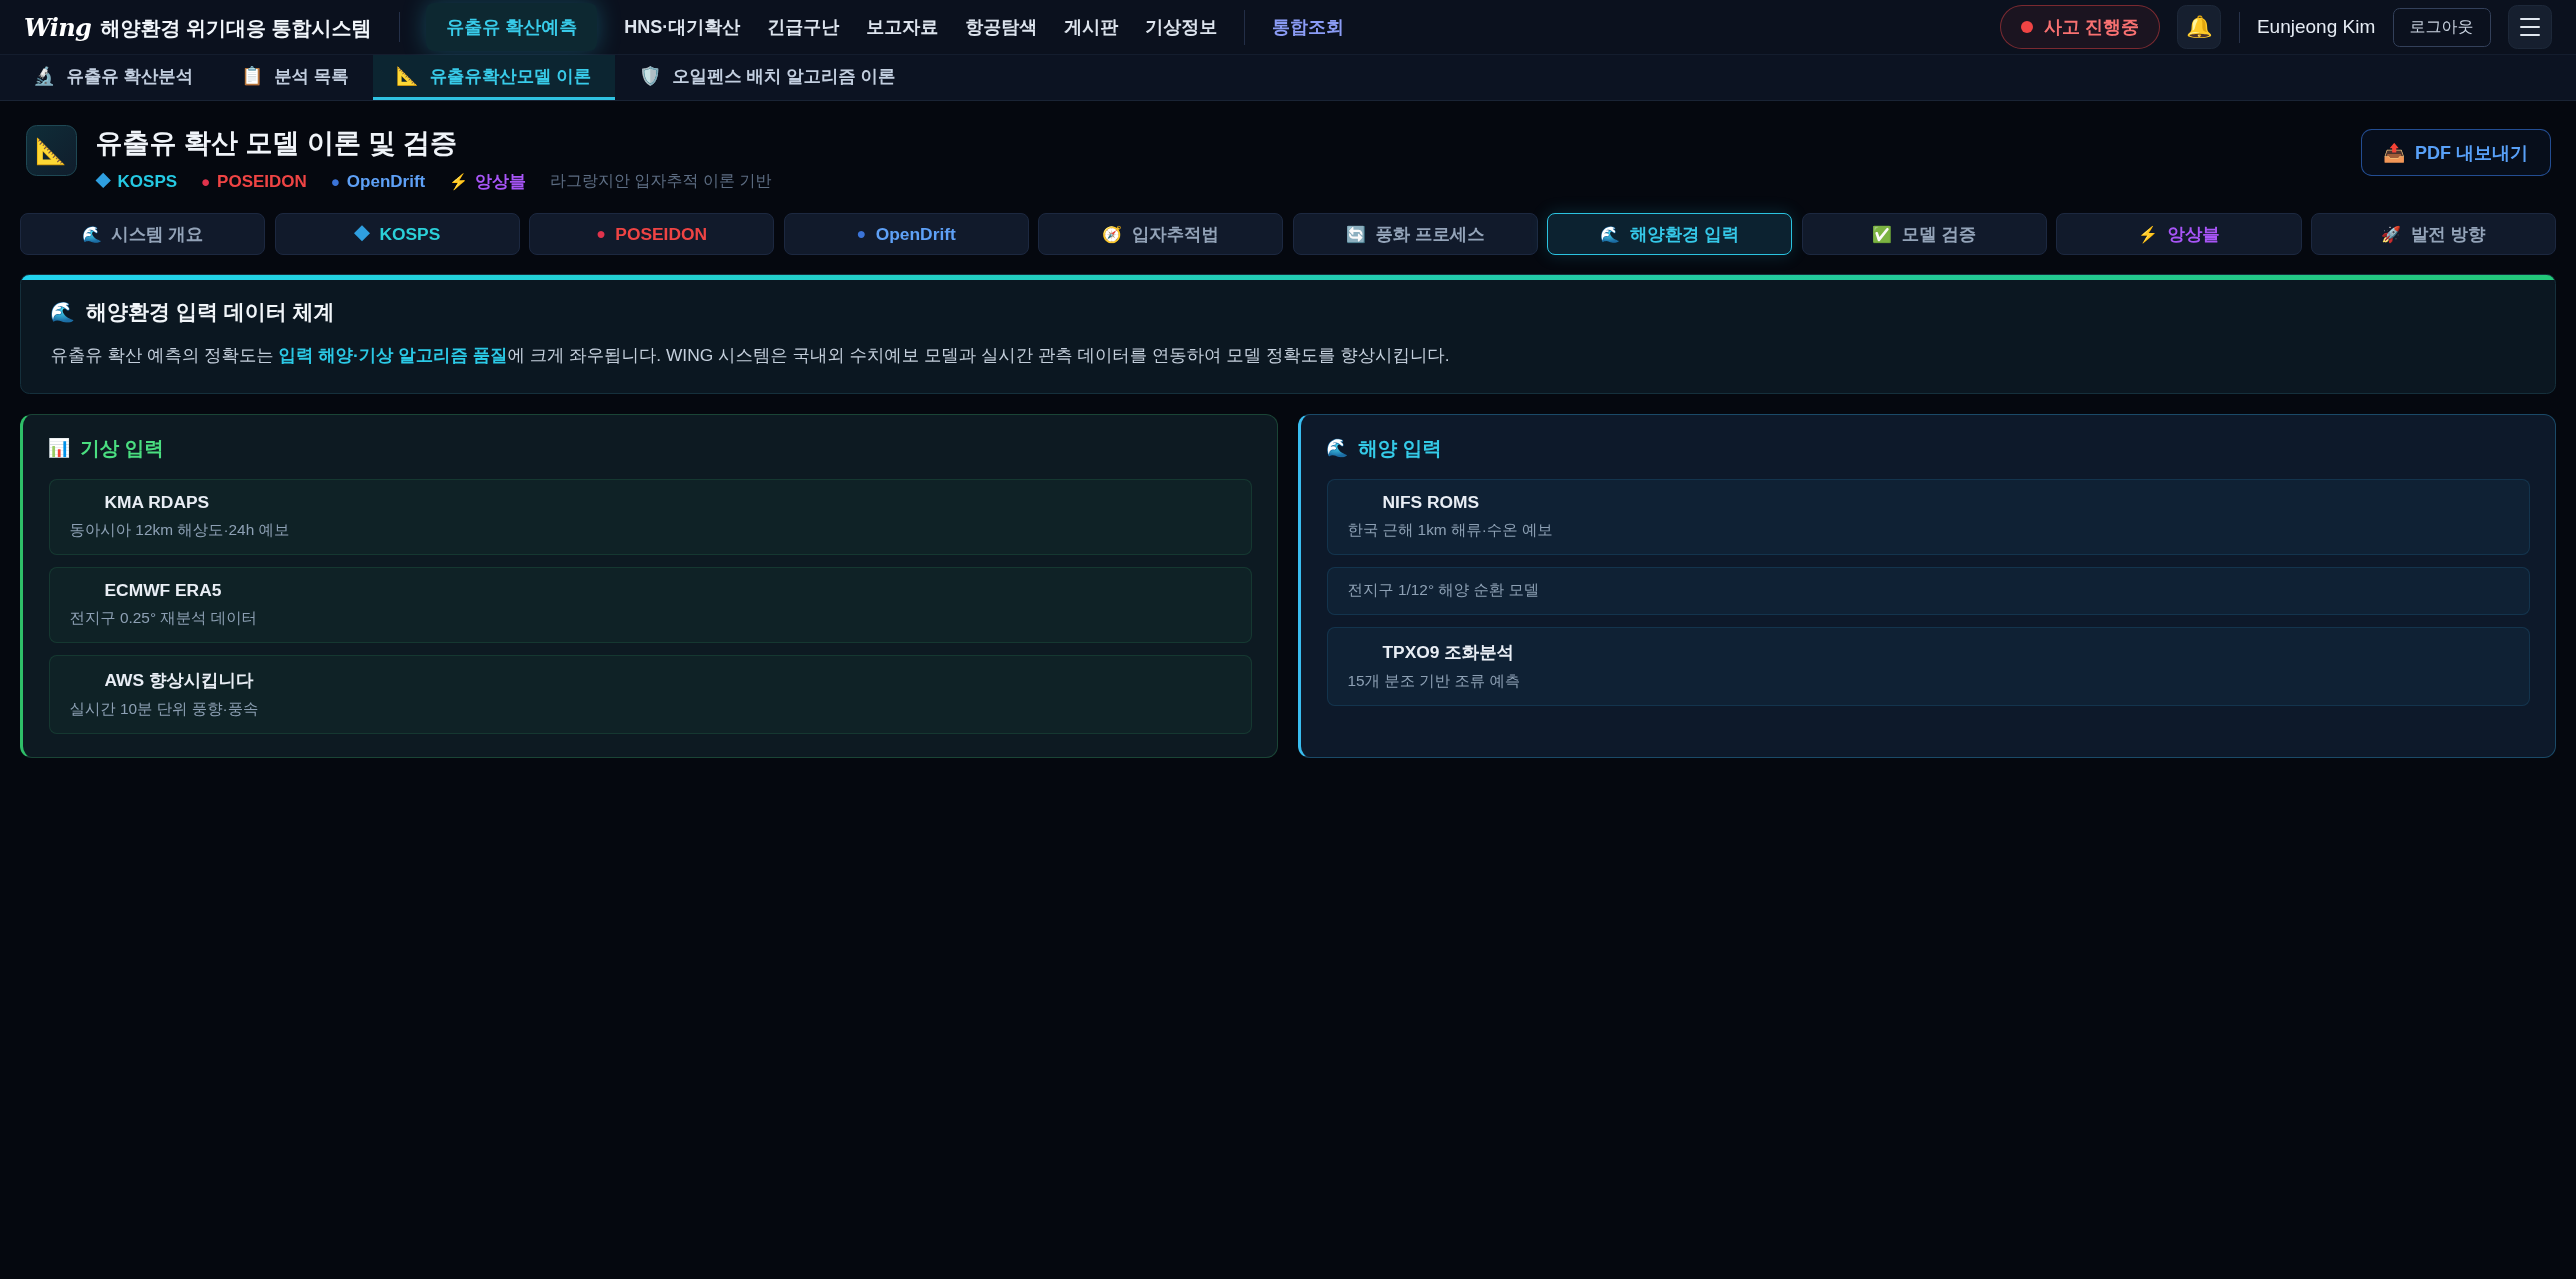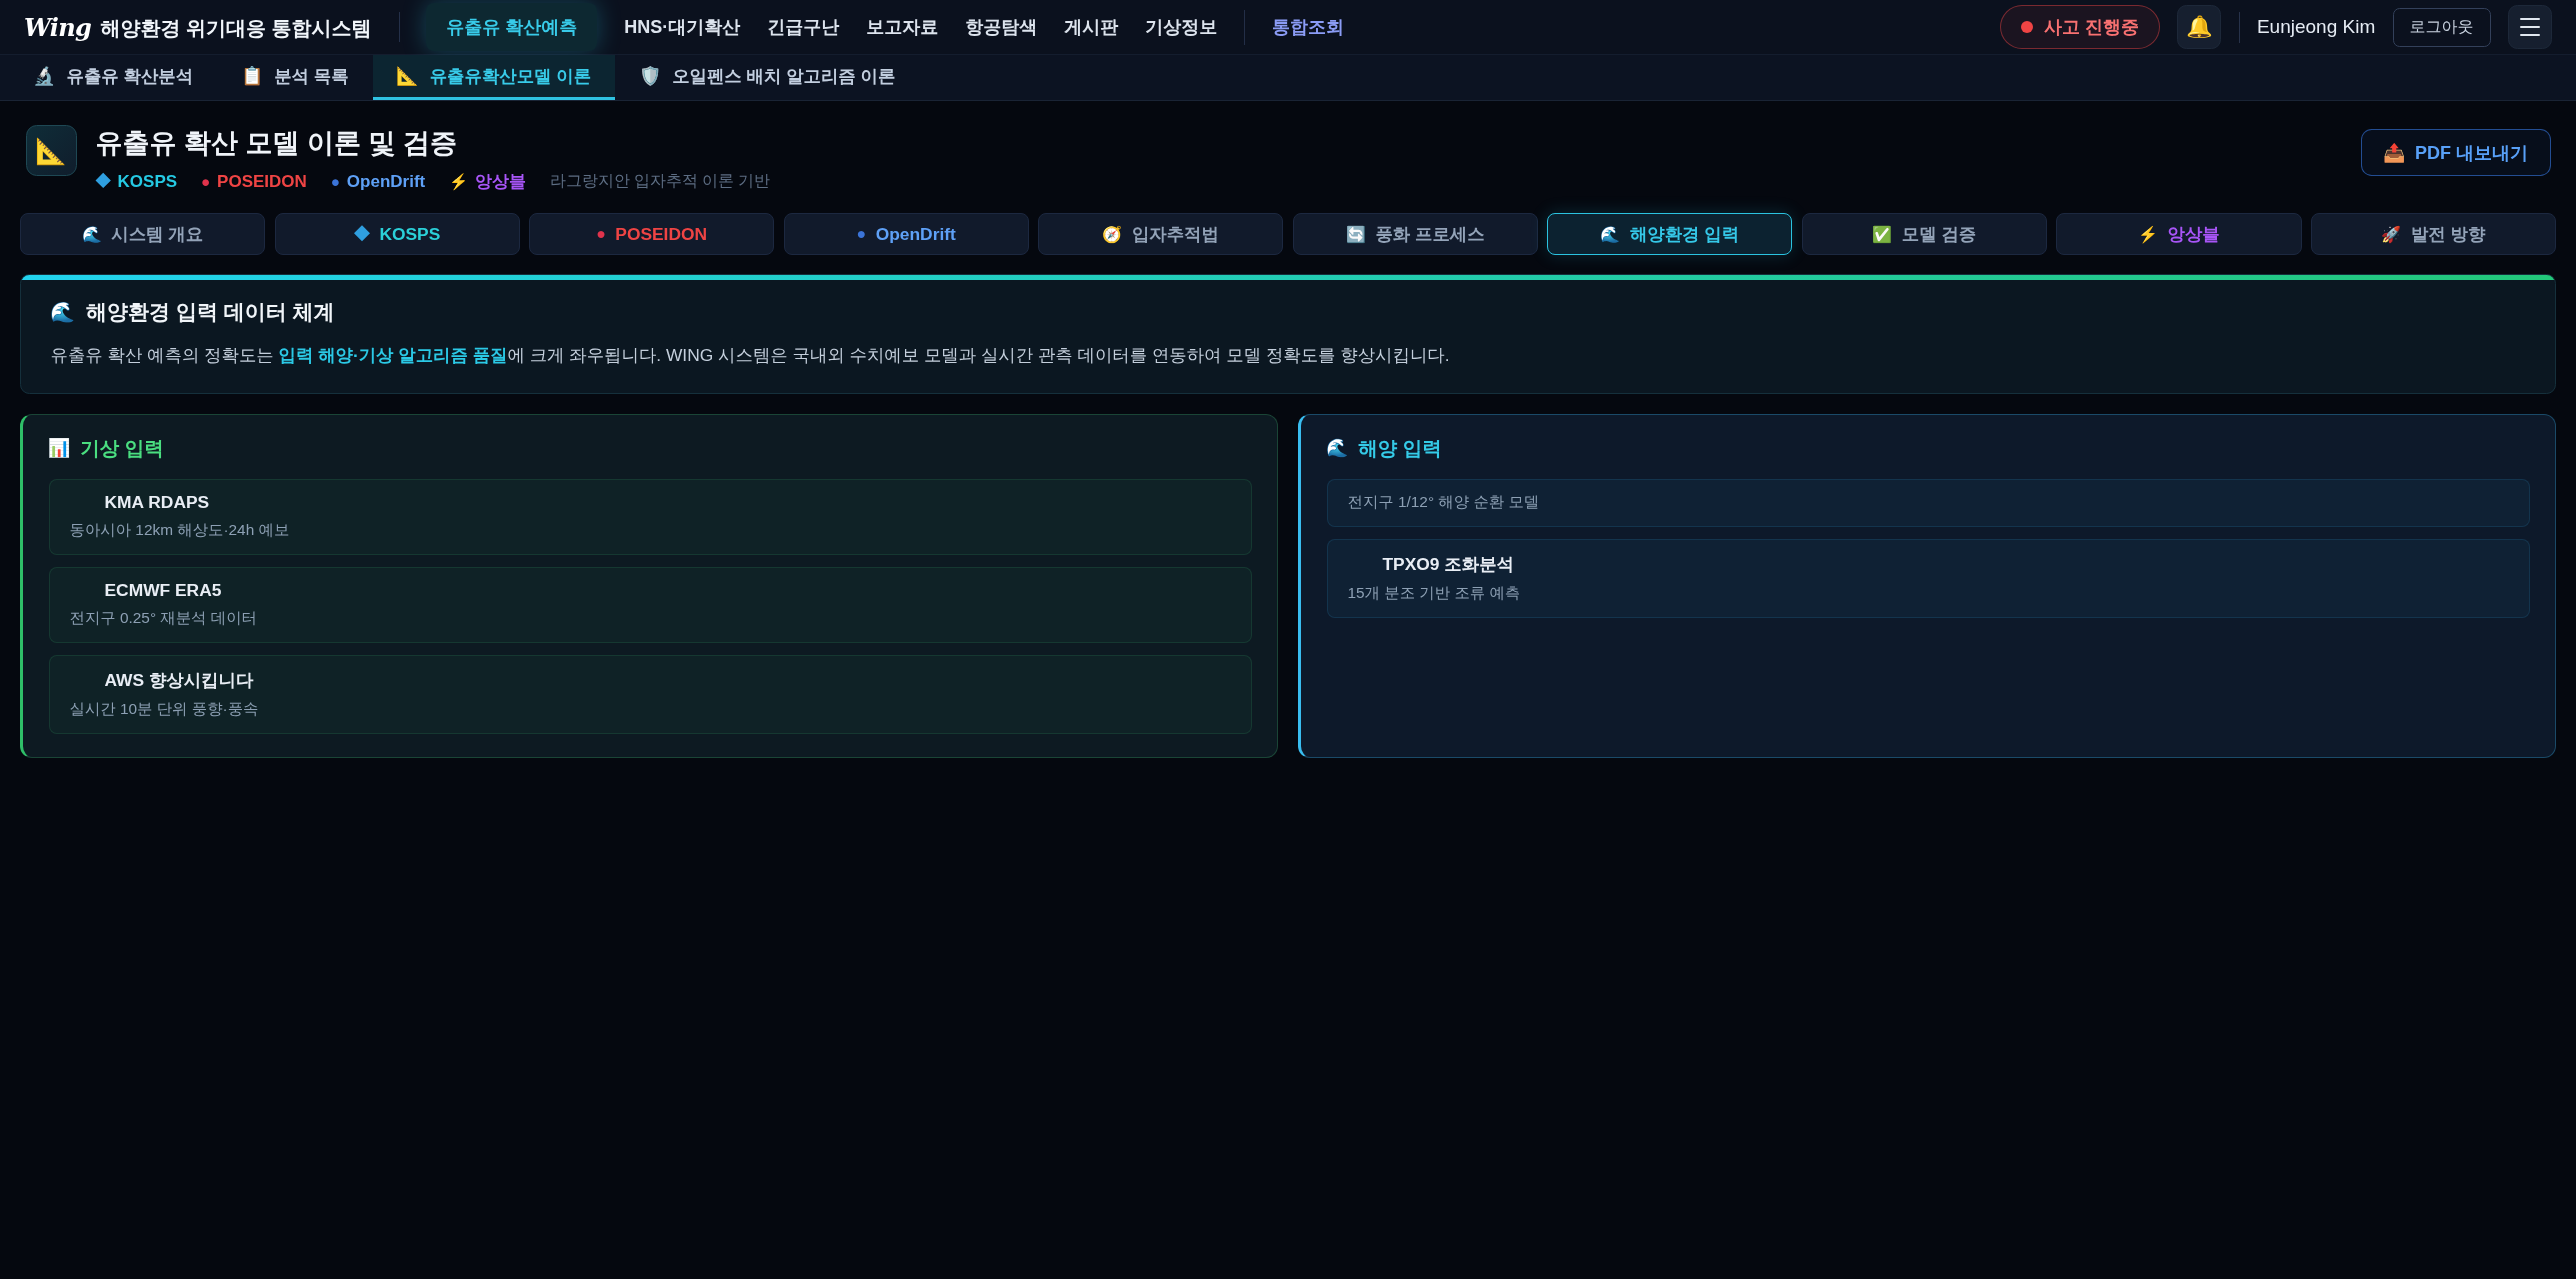--- a/index.html
+++ b/index.html
@@ -71,21 +71,21 @@
     display:flex; align-items:center; justify-content:center; font-size:25.5px;
   }
   .page-title { font-size:27px; font-weight:bold; color:#f0f4f9; margin-bottom:9.4px; }
   .badge-row { display:flex; align-items:center; gap:24px; font-size:17px; }
   .badge { display:flex; align-items:center; gap:6.7px; font-weight:bold; white-space:nowrap; }
   .badge .badge-icon { font-size:15.4px; }
   .badge.cyan { color:#25c9e3; }  .badge.cyan .badge-icon { color:#2f9fe0; }
   .badge.red { color:#ef4444; }   .badge.red .badge-icon { color:#e0334c; }
   .badge.blue { color:#5ea0f6; }  .badge.blue .badge-icon { color:#3b74d8; }
   .badge.purple { color:#a855f7; } .badge.purple .badge-icon { color:#f59e0b; }
-  .badge-note { font-size:16px; color:#5d6d83; font-weight:normal; white-space:nowrap;font-family:Liberation Serif, serif; }
+  .badge-note { font-size:16px; color:#5d6d83; font-weight:normal; white-space:nowrap; }
   .pdf-btn {
     margin-left:auto; margin-top:4px; flex:none;
     display:flex; align-items:center; gap:9.4px;
     border:1.3px solid rgba(59,130,246,.55); background:rgba(59,130,246,.05);
     color:#58a0f8; font-size:18px; font-weight:bold;
     padding:10.7px 21.5px; border-radius:10.7px; cursor:pointer;
     font-family:"Liberation Sans", sans-serif;
   }
 
   
@@ -306,20 +306,24 @@
       <div class="data-item-desc">실시간 10분 단위 풍향·풍속</div>
     </div>
   </div>
 
   <div class="data-card ocean">
     <h3 class="card-title">
       <span class="ct-icon">🌊</span>
       <span>해양 입력</span>
     </h3>
     <div class="data-item">
+      <div class="data-item-name">NIFS ROMS</div>
+      <div class="data-item-desc">한국 근해 1km 해류·수온 예보</div>
+    </div>
+    <div class="data-item">
       <div class="data-item-desc">전지구 1/12° 해양 순환 모델</div>
     </div>
     <div class="data-item">
       <div class="data-item-name">TPXO9 조화분석</div>
       <div class="data-item-desc">15개 분조 기반 조류 예측</div>
     </div>
   </div>
 
 </section>
 

